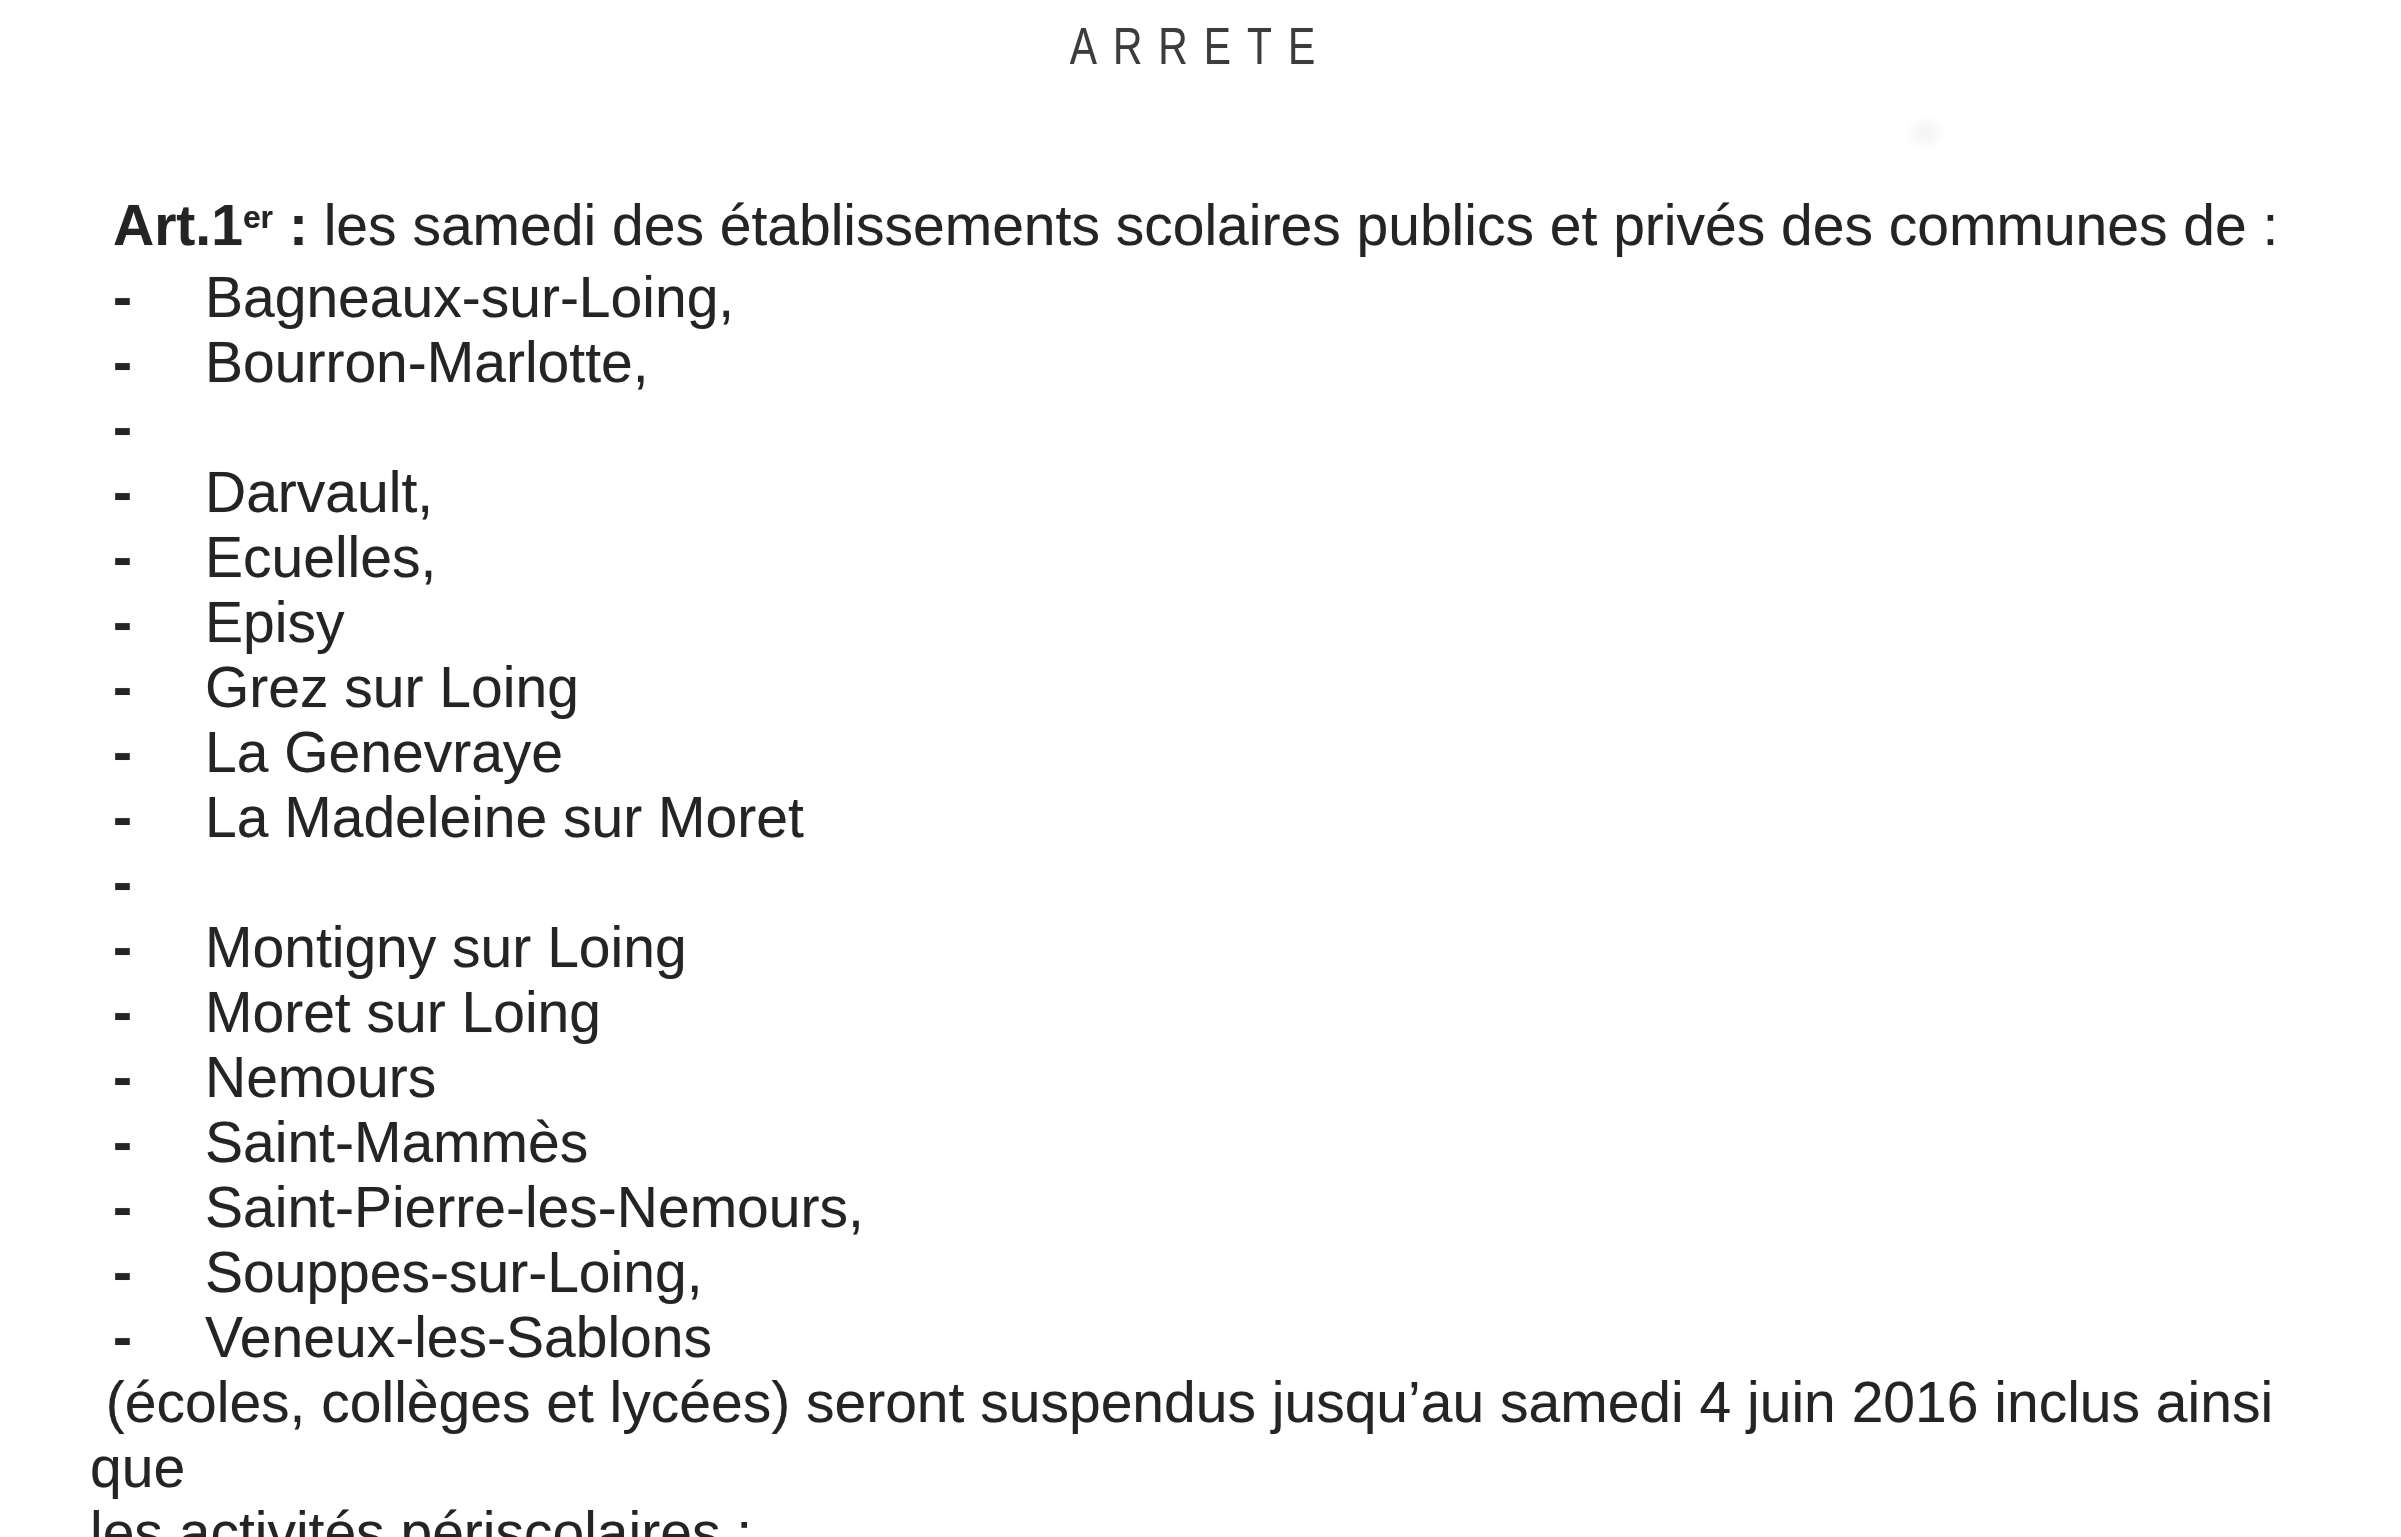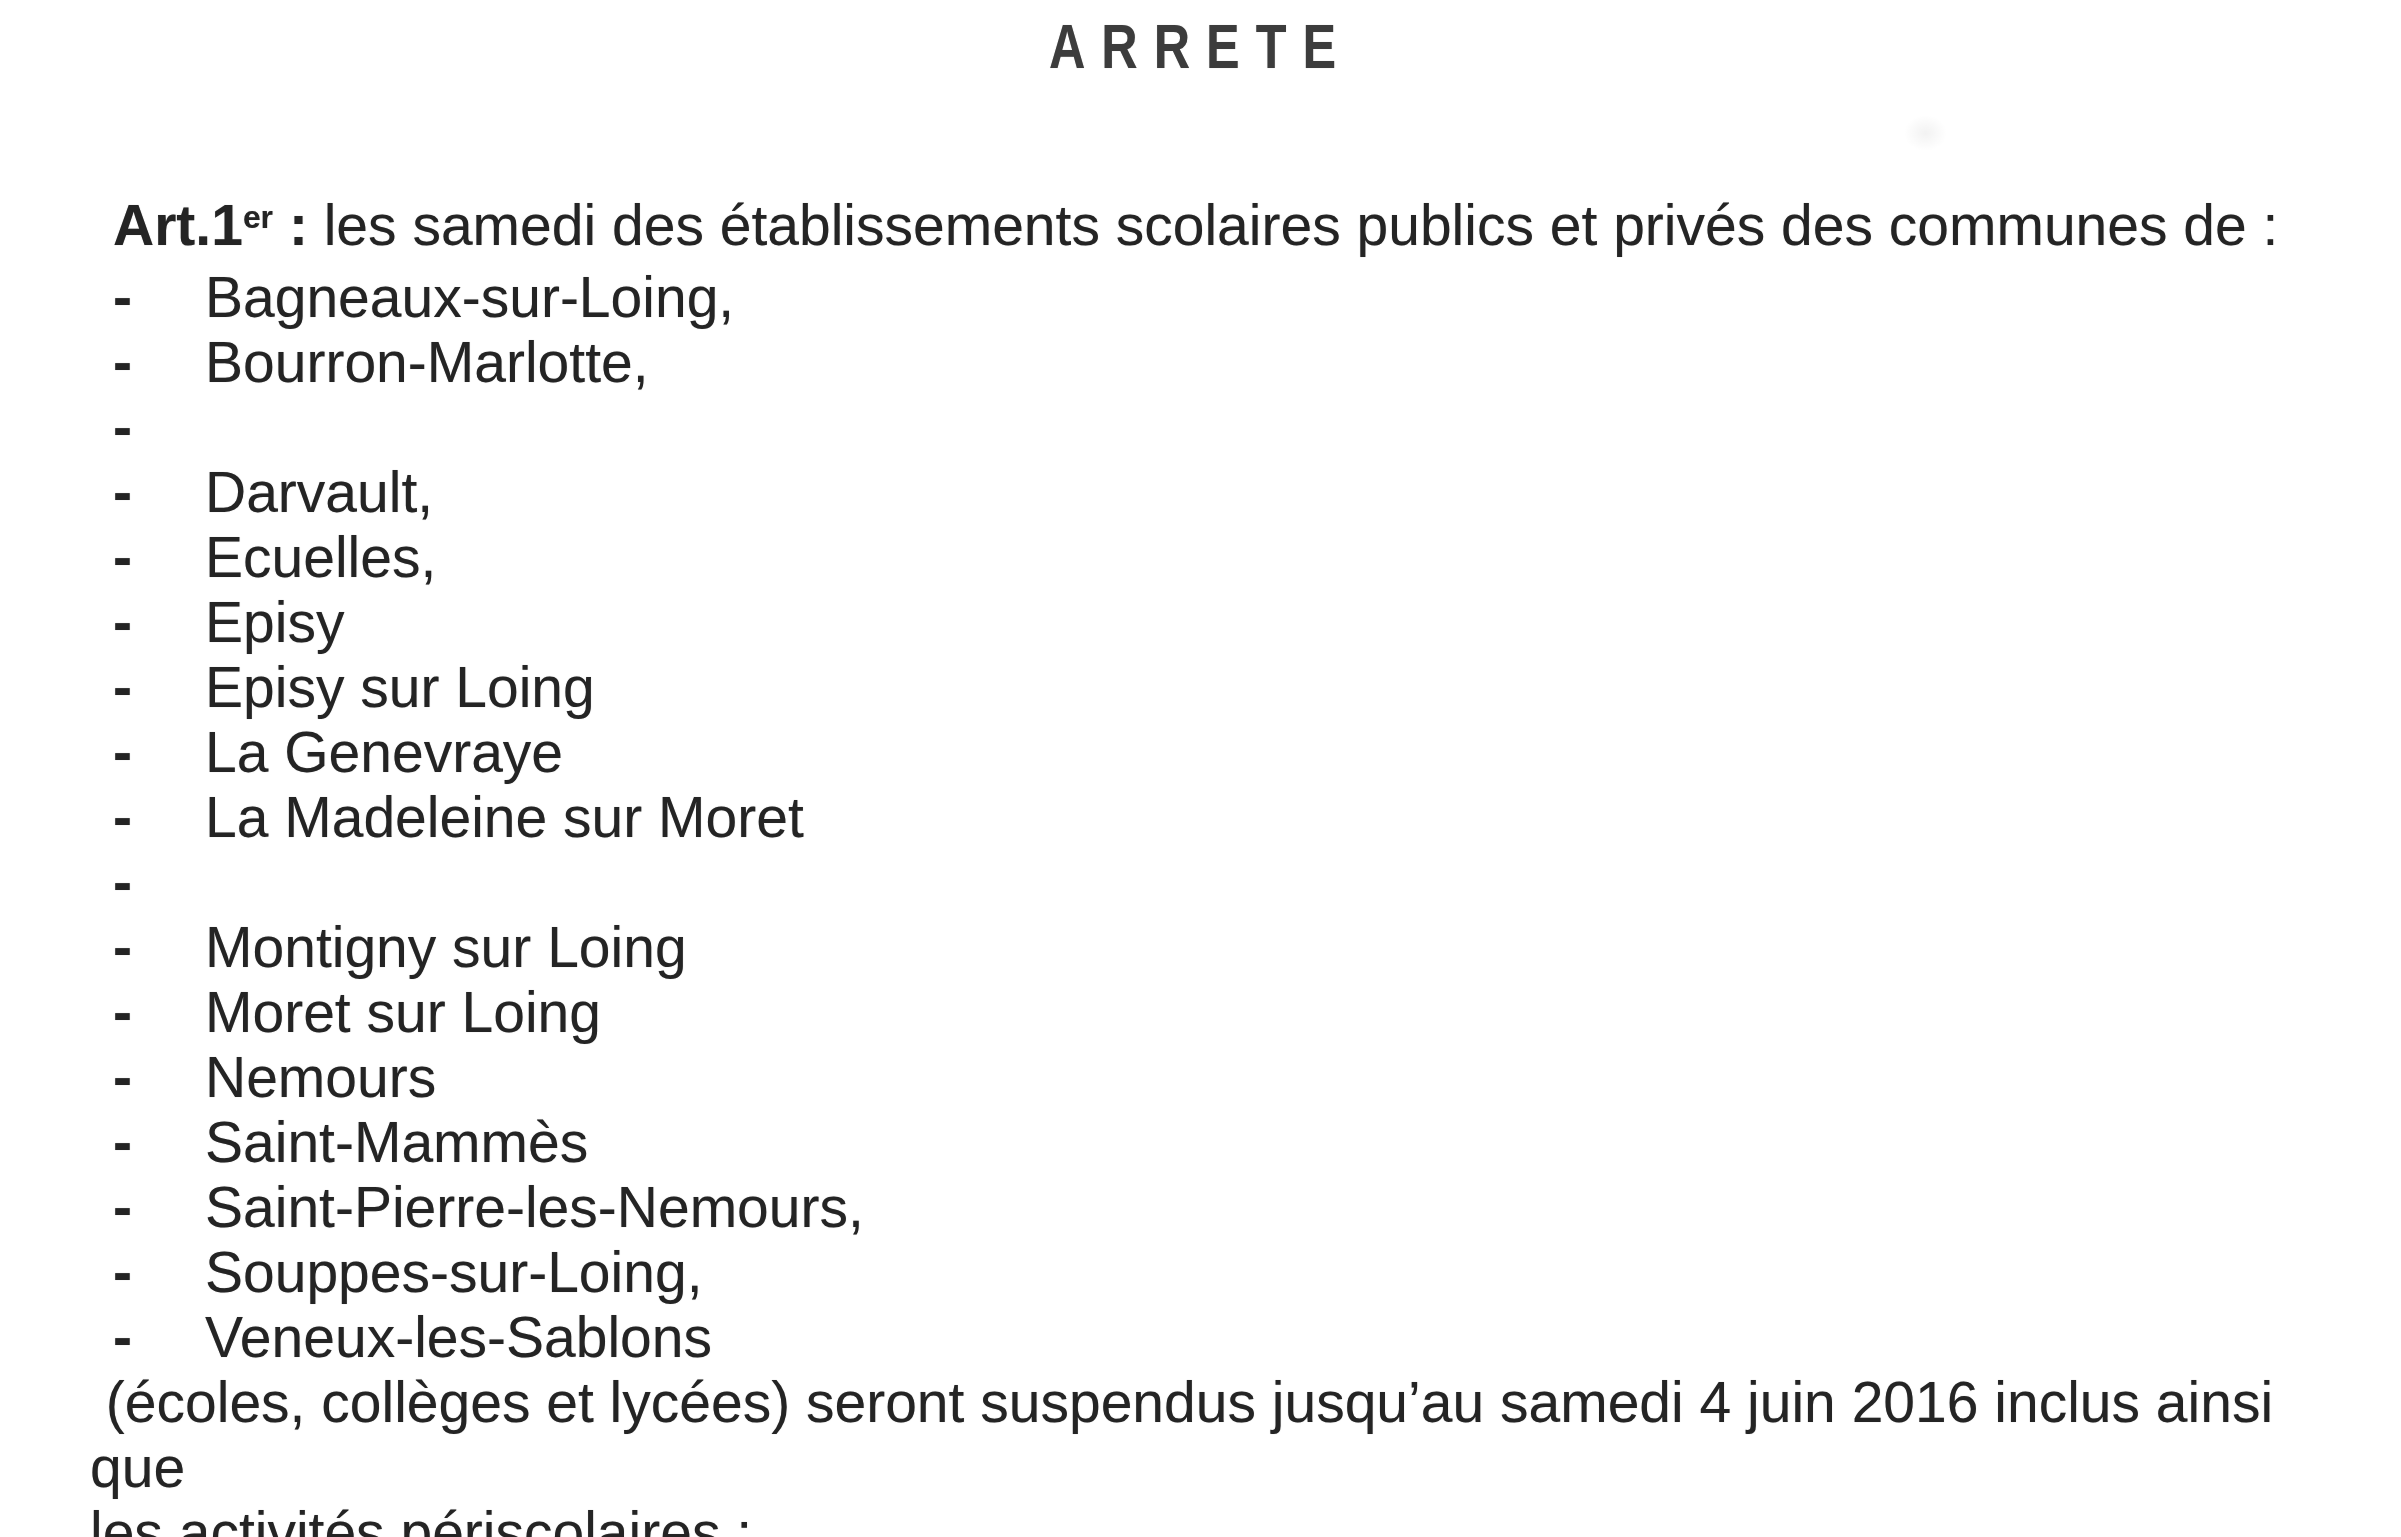--- a/index.html
+++ b/index.html
@@ -20,22 +20,22 @@
   
   .page { text-shadow: 0 0 0.9px rgba(30,30,30,0.35); }
 
   .doc-title {
     position: absolute;
     top: 14.4px;
     left: 0;
     width: 100%;
     margin: 0;
     text-align: center;
-    font-size: 63px;
-    font-weight: 700;
+    font-size: 51px;
+    font-weight: 400;
     color: #3c3c3c;
     line-height: 65px;
   }
   .doc-title .title-text {
     display: inline-block;
     letter-spacing: 20px;
     transform: scaleX(0.80);
     transform-origin: center;
     white-space: nowrap;
   }
@@ -127,21 +127,21 @@
         <li class="commune">
           <span class="dash">-</span>
           <span class="commune-name">Ecuelles,</span>
         </li>
         <li class="commune">
           <span class="dash">-</span>
           <span class="commune-name">Episy</span>
         </li>
         <li class="commune">
           <span class="dash">-</span>
-          <span class="commune-name">Episy sur Loing</span>
+          <span class="commune-name">Grez sur Loing</span>
         </li>
         <li class="commune">
           <span class="dash">-</span>
           <span class="commune-name">La Genevraye</span>
         </li>
         <li class="commune">
           <span class="dash">-</span>
           <span class="commune-name">La Madeleine sur Moret</span>
         </li>
         <li class="commune">

